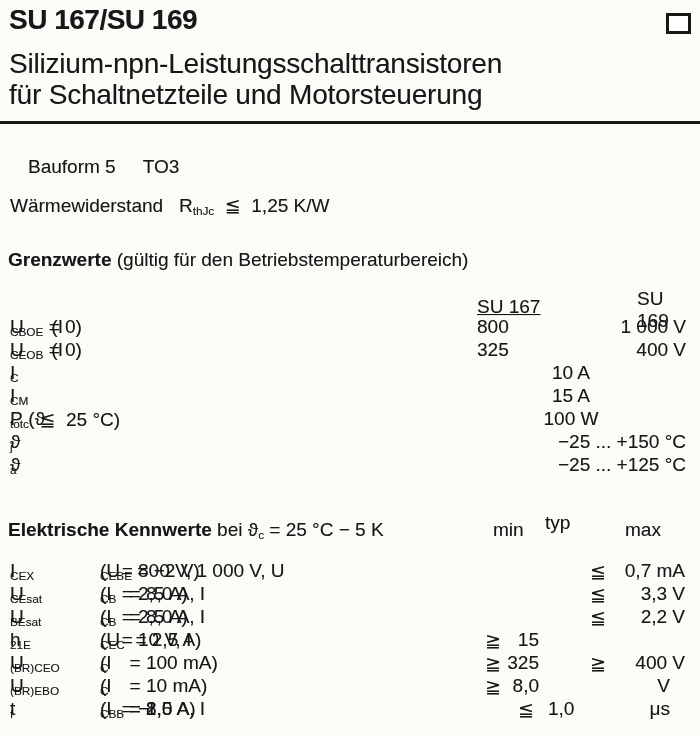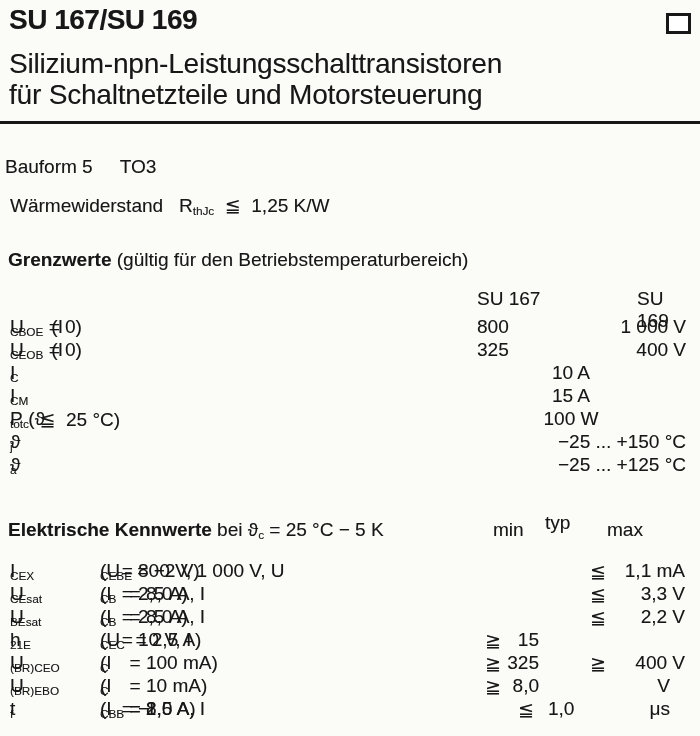--- a/index.html
+++ b/index.html
@@ -35,30 +35,30 @@
   }
   .subtitle{
     left:9px;top:48px;
     font-size:28px;font-weight:400;line-height:31px;letter-spacing:-0.2px;
   }
   .rule{
     left:0;top:121px;width:700px;height:3px;
     background:#171717;
   }
   .line-19{font-size:19px;}
-  .bauform{left:5px;top:156px;}
+  .bauform{left:28px;top:156px;}
   .bauform .pkg{margin-left:27px;}
   .thermal{left:10px;top:194px;}
   .g-heading{left:8px;top:249px;}
   .k-heading{left:8px;top:519px;}
-  .g-colhead1{left:477px;top:288px;}
+  .g-colhead1{left:477px;top:296px;text-decoration:underline;}
   .g-colhead2{left:597px;top:288px;margin-left:40px;}
   .k-colmin{left:493px;top:519px;}
   .k-coltyp{left:545px;top:512px;}
-  .k-colmax{left:607px;top:519px;}
+  .k-colmax{left:625px;top:519px;}
   .row{
     position:absolute;left:0;width:700px;height:23px;font-size:19px;
   }
   .row span{position:absolute;top:0;}
   .g-label{left:10px;}
   .g-v1{left:477px;}
   .g-right{right:14px;text-align:right;}
   .g-center{left:440px;width:262px;text-align:center;}
   .k-label{left:10px;}
   .k-cond{left:100px;}
@@ -125,21 +125,21 @@
 
   <div class="abs line-19 k-heading pre"><b>Elektrische Kennwerte</b><span> bei ϑ</span><sub>c</sub><span> = 25 °C − 5 K</span></div>
   <div class="abs line-19 k-colmin">min</div>
   <div class="abs line-19 k-coltyp">typ</div>
   <div class="abs line-19 k-colmax">max</div>
 
   <div class="row" style="top:560px">
     <span class="k-label pre"><span>I</span><sub>CEX</sub></span>
     <span class="k-cond pre"><span>(U</span><sub>CE</sub><span> = 800 V, 1 000 V, U</span><sub>BE</sub><span> = −2 V)</span></span>
     <span class="k-max-sym">≦</span>
-    <span class="k-max-val">1,1 mA</span>
+    <span class="k-max-val">0,7 mA</span>
   </div>
   <div class="row" style="top:583px">
     <span class="k-label pre"><span>U</span><sub>CEsat</sub></span>
     <span class="k-cond pre"><span>(I</span><sub>C</sub><span>    = 8,0 A, I</span><sub>B</sub><span> = 2,5 A)</span></span>
     <span class="k-max-sym">≦</span>
     <span class="k-max-val">3,3 V</span>
   </div>
   <div class="row" style="top:606px">
     <span class="k-label pre"><span>U</span><sub>BEsat</sub></span>
     <span class="k-cond pre"><span>(I</span><sub>C</sub><span>    = 8,0 A, I</span><sub>B</sub><span> = 2,5 A)</span></span>

